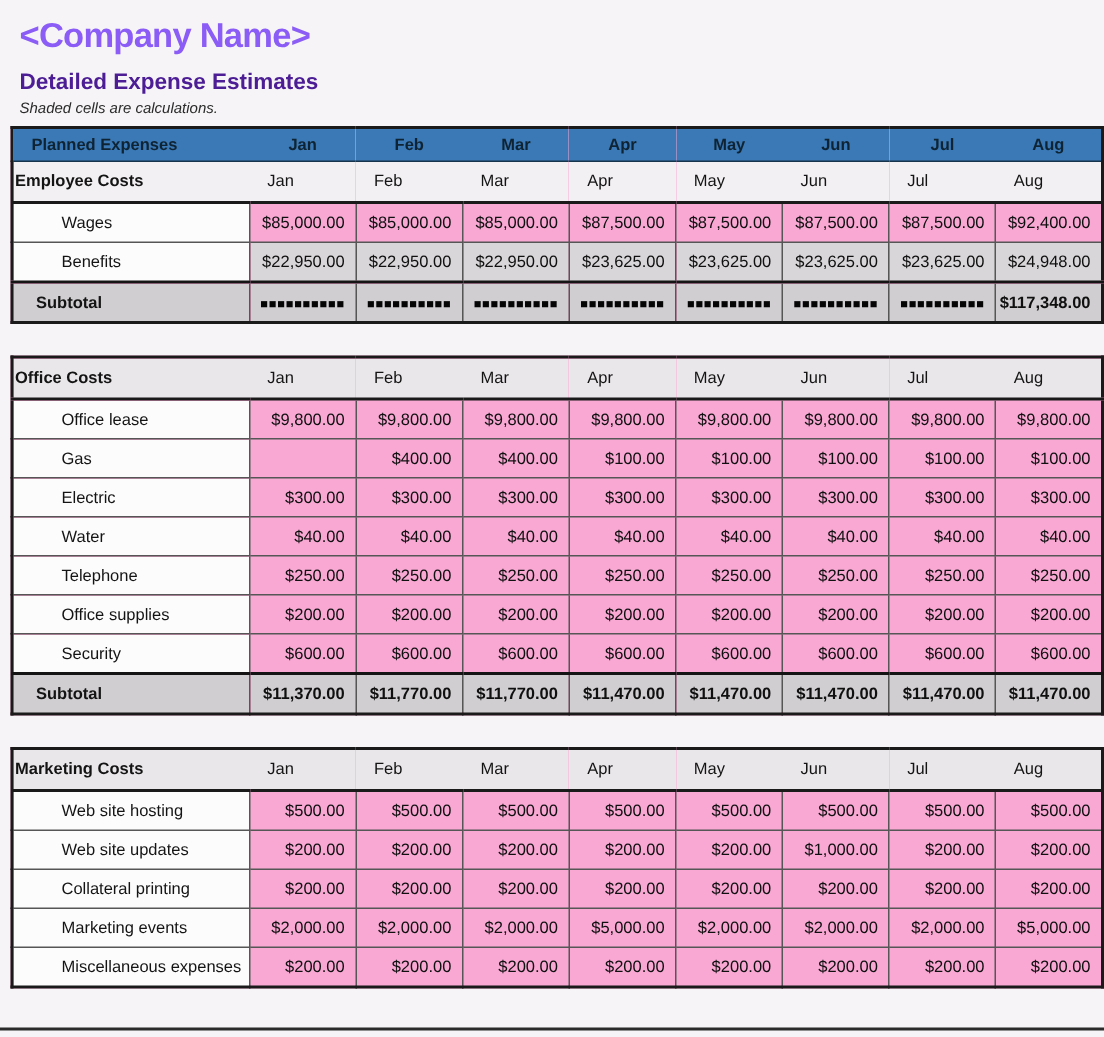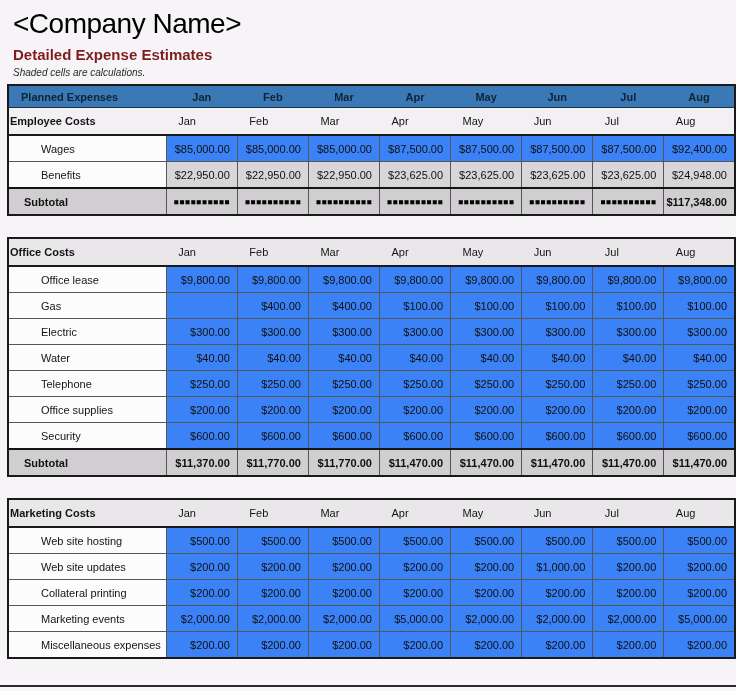--- a/index.html
+++ b/index.html
@@ -6,35 +6,35 @@
   body{
     width:736px;height:691px;
     background:#f6f4f6;
     font-family:"Liberation Sans",sans-serif;
     color:#141414;
     position:relative;
     overflow:hidden;
   }
   .sheet{padding-top:8px;}
   .company-name{
-    font-size:28px;font-weight:normal;letter-spacing:-0.5px;
-    margin:0 0 0 13px;line-height:31px;color:#000000;
+    font-size:23px;font-weight:bold;letter-spacing:-0.5px;
+    margin:0 0 0 13px;line-height:31px;color:#8b5cf6;
   }
   .report-title{
     font-size:15px;font-weight:bold;
-    margin:7px 0 0 13px;line-height:18px;color:#7f1d1d;
+    margin:7px 0 0 13px;line-height:18px;color:#4c1d95;
   }
   .calc-note{
     font-size:10px;font-style:italic;
     margin:3px 0 5px 13px;line-height:12px;color:#2a2a2a;
   }
   table.expense{
     border-collapse:collapse;table-layout:fixed;
     width:729px;margin:0 0 21px 7px;
-    background:#3b82f6;
+    background:#f9a8d4;
     border:2px solid #1a1a1a;
   }
   col.c-label{width:158px;}
   col.c-month{width:71px;}
   td{overflow:hidden;white-space:nowrap;}
   tr.blue-head td{
     height:19px;font-size:11px;font-weight:bold;color:#0e2333;
     border-bottom:1px solid #17344d;
   }
   tr.blue-head td.h-label{padding-left:12px;text-align:left;}

